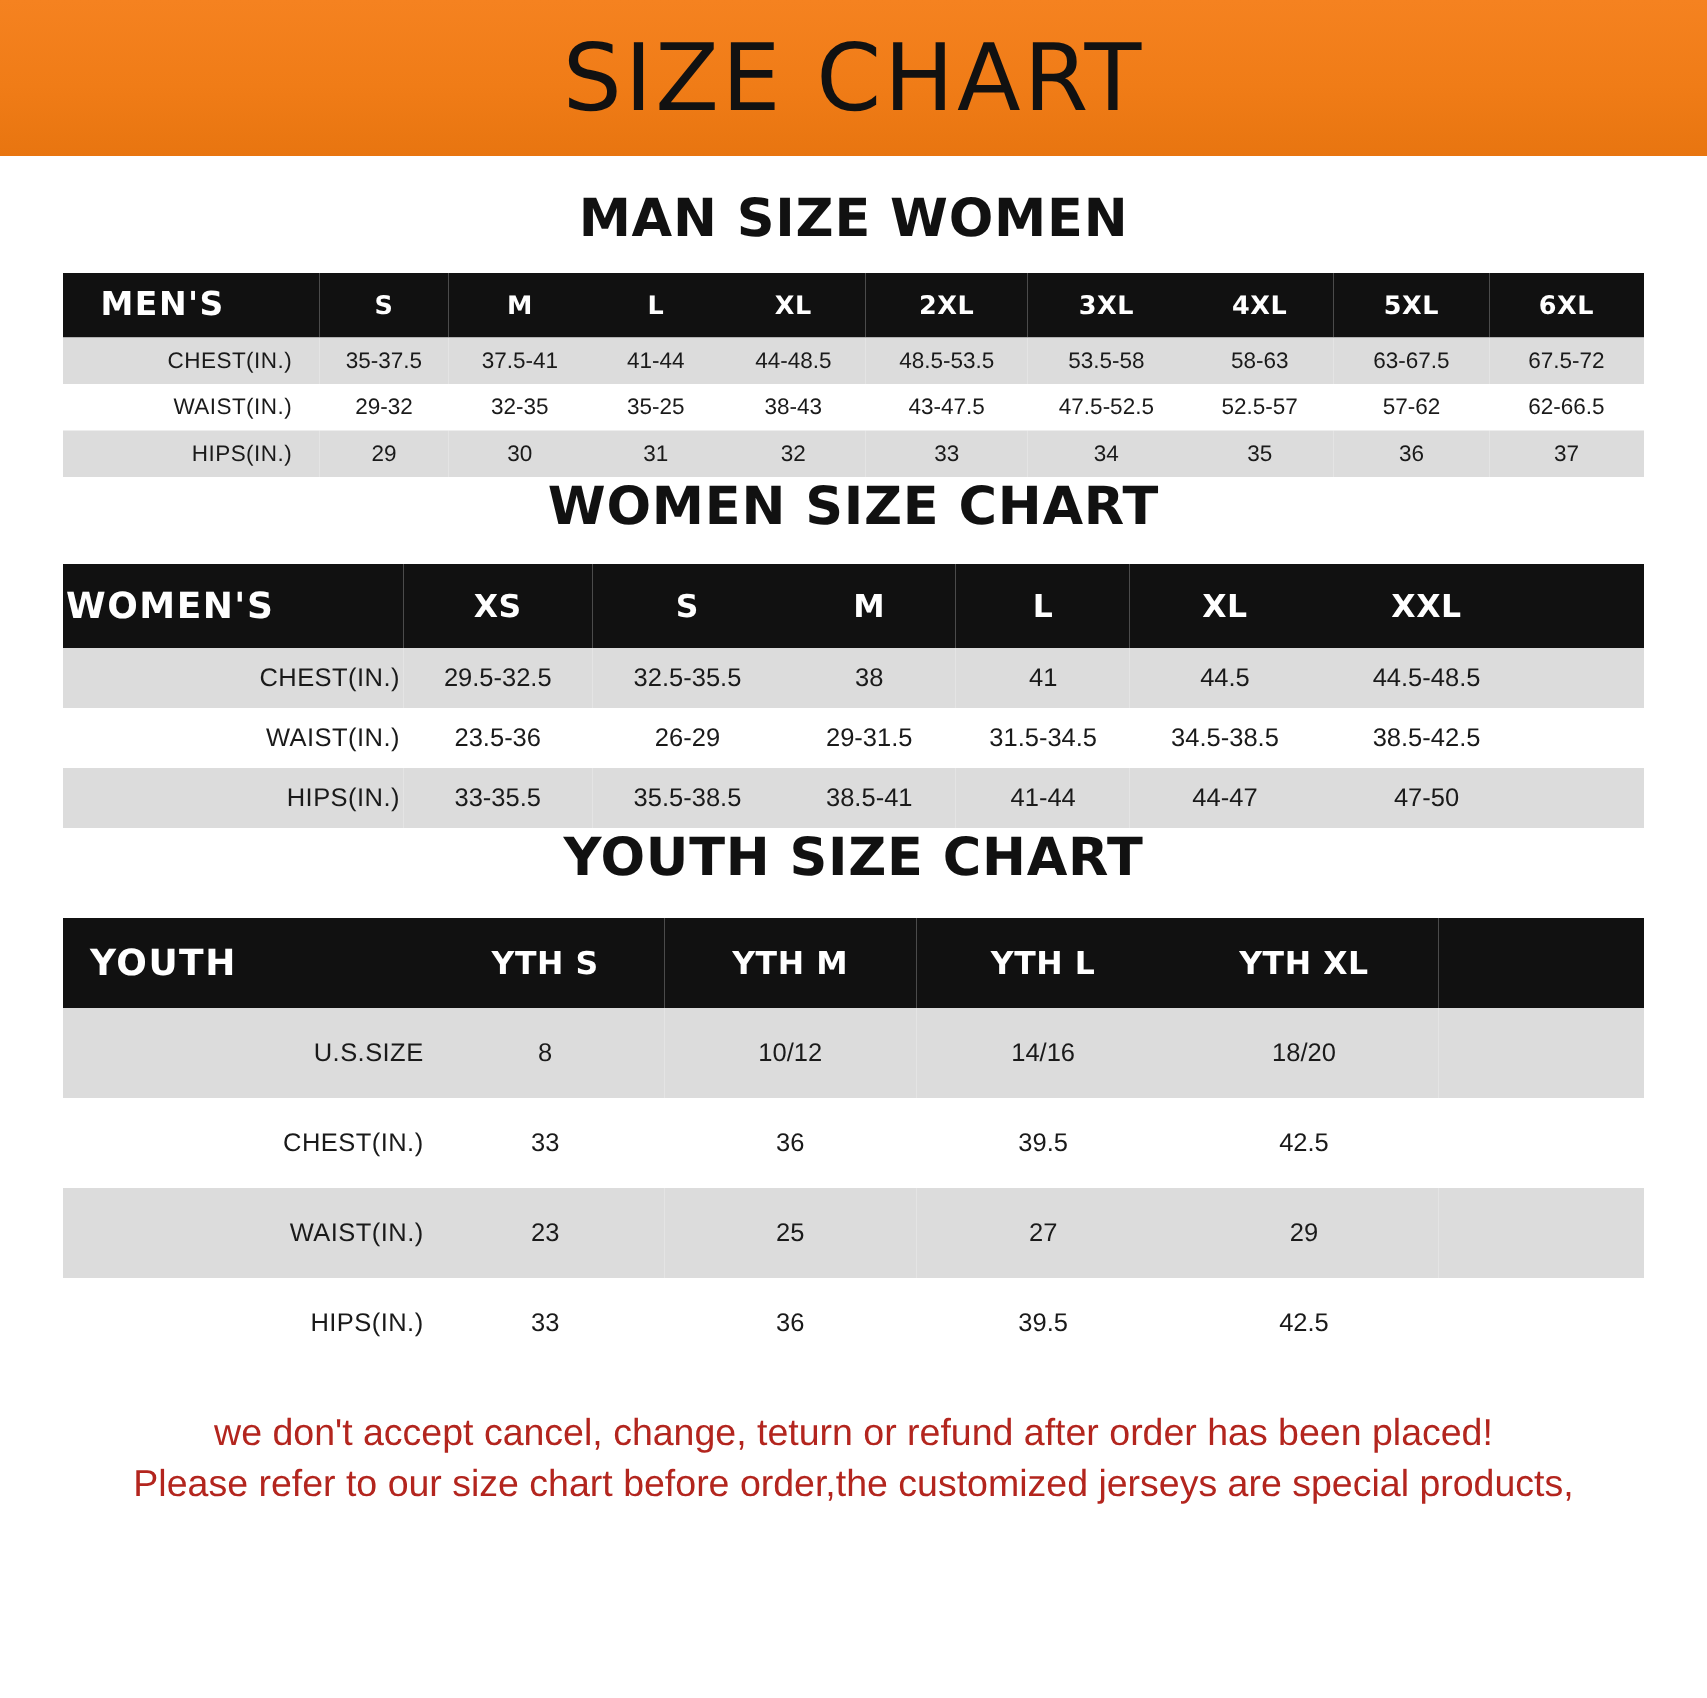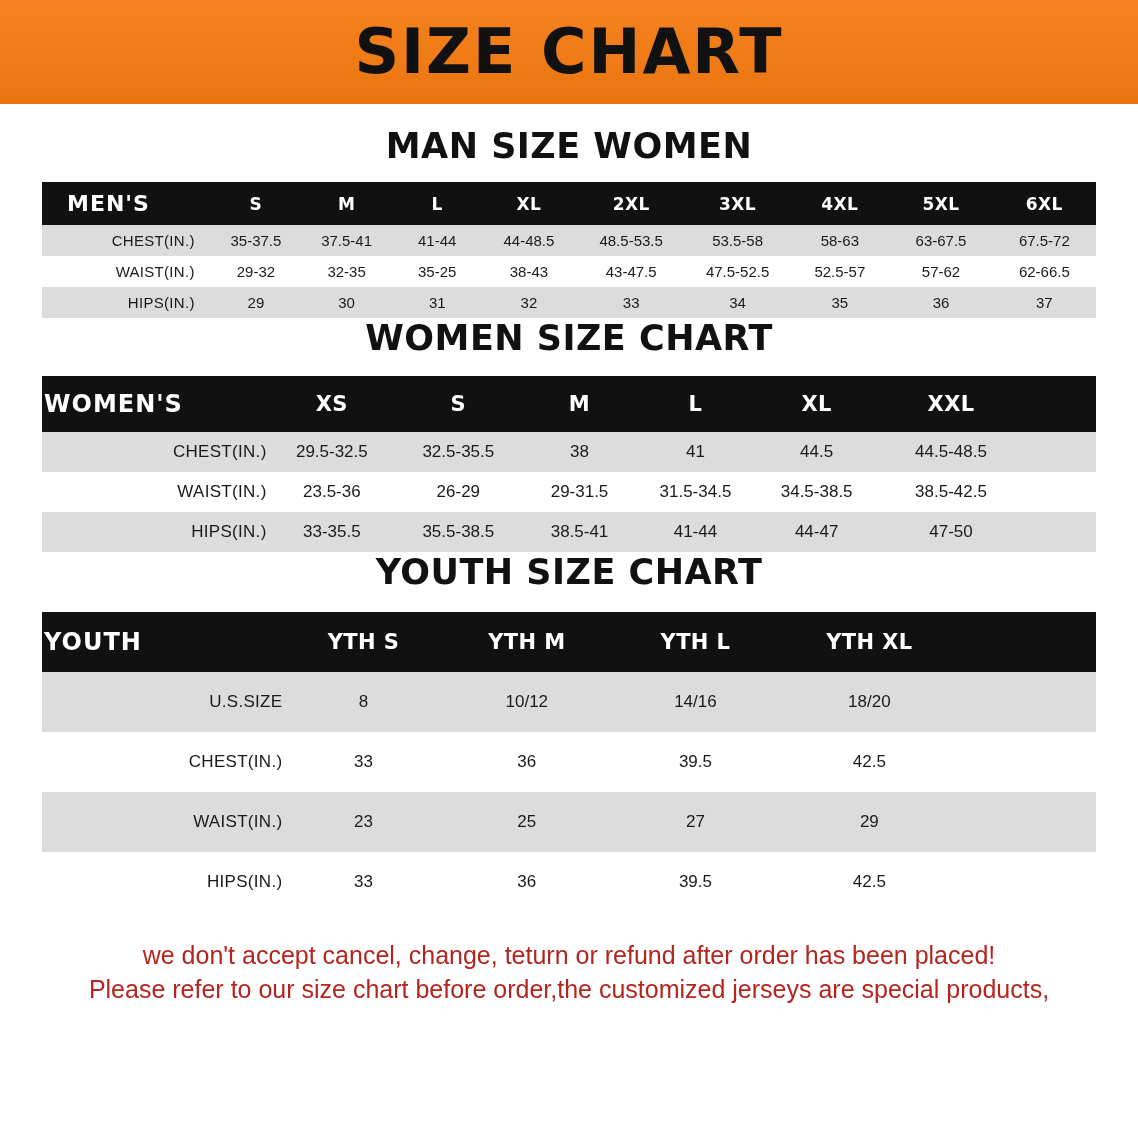--- a/index.html
+++ b/index.html
@@ -19,21 +19,21 @@
   
   .banner {
     height: 104px;
     background: linear-gradient(180deg, #f58220 0%, #f07c17 55%, #e87510 100%);
     display: flex;
     align-items: center;
     justify-content: center;
   }
   .banner-title {
     font-family: "DejaVu Sans", sans-serif;
-    font-weight: 700;
+    font-weight: 400;
     font-size: 62px;
     letter-spacing: 2px;
     color: #111111;
     line-height: 1;
     text-align: center;
   }
 
   
   .section-heading {
     text-align: center;
@@ -93,21 +93,21 @@
   #men-table thead th.first-col { font-size: 22px; padding-left: 25px; }
   #men-table tbody td { font-size: 15px; }
   #men-table tbody td.first-col { font-size: 15px; }
 
   
   #women-table thead th { font-size: 21px; padding: 14px 2px; }
   #women-table thead th.first-col { font-size: 24px; }
   #women-table tbody td { font-size: 17px; padding: 10px 2px; }
 
   
-  #youth-table thead th { font-size: 21px; padding: 16px 2px; }
+  #youth-table thead th { font-size: 21px; padding: 16px 18px; }
   #youth-table thead th.first-col { font-size: 24px; }
   #youth-table tbody td { font-size: 17px; padding: 20px 2px; }
 
   
   .note {
     margin: 26px 40px 0 40px;
     color: #b3251e;
     font-family: "Liberation Sans", sans-serif;
     font-size: 25px;
     line-height: 1.36;

